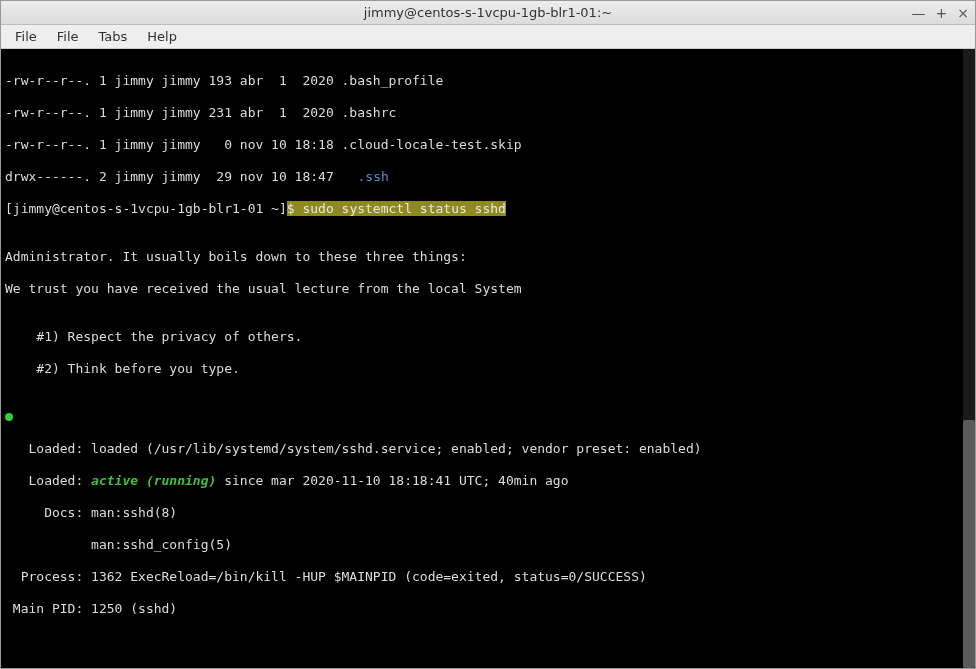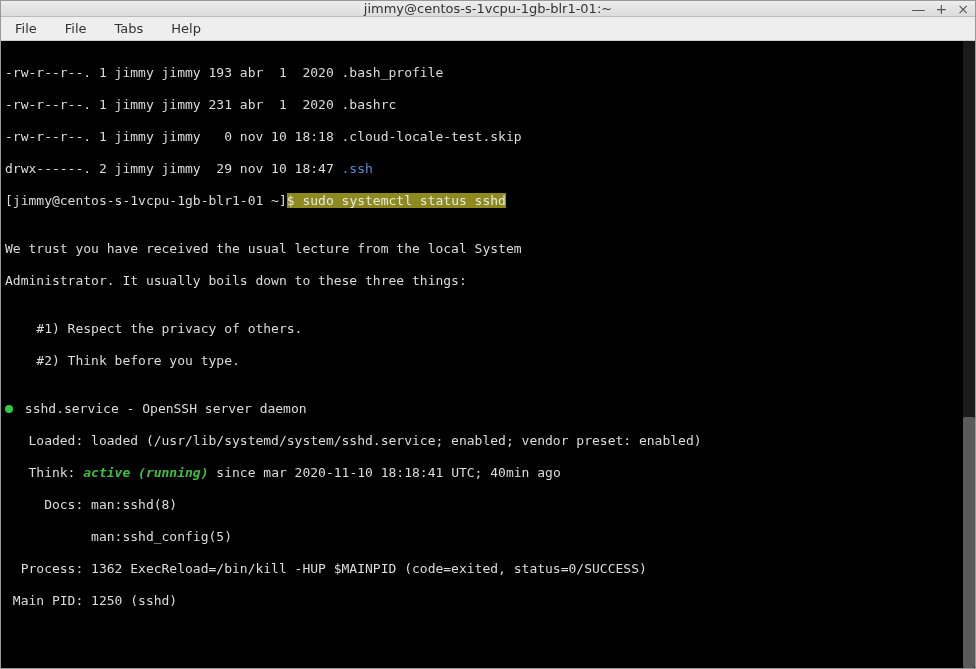--- a/index.html
+++ b/index.html
@@ -14,21 +14,21 @@
   .window {
     width: 100%;
     height: 100%;
     display: flex;
     flex-direction: column;
     background: #e8e8e8;
     border: 1px solid #999;
   }
   .titlebar {
     background: linear-gradient(#ededed, #dcdcdc);
-    height: 16px;
+    height: 24px;
     display: flex;
     align-items: center;
     justify-content: center;
     position: relative;
     border-bottom: 1px solid #bbb;
     font-family: "DejaVu Sans", "Liberation Sans", sans-serif;
     font-size: 13px;
     color: #333;
   }
   .titlebar .title { font-weight: 500; }
@@ -41,21 +41,21 @@
     font-size: 14px;
     line-height: 1;
   }
   .window-controls span { cursor: pointer; }
   .menubar {
     background: #eeeeee;
     height: 24px;
     display: flex;
     align-items: center;
     padding: 0 6px;
-    gap: 12px;
+    gap: 4px;
     border-bottom: 1px solid #ccc;
     font-family: "DejaVu Sans", "Liberation Sans", sans-serif;
     font-size: 13px;
     color: #333;
   }
   .menubar .menuitem {
     padding: 2px 8px;
     cursor: pointer;
   }
   .terminal {
@@ -66,21 +66,21 @@
     overflow: hidden;
     position: relative;
   }
   .term-inner {
     font-family: "DejaVu Sans Mono", "Liberation Mono", monospace;
     font-size: 13px;
     line-height: 16px;
     white-space: pre;
   }
   .ln { white-space: pre; }
-  .blue { color: #5a8ad6; }
+  .blue { color: #5a8ad6; margin-left: 16px; }
   .green { color: #3fbf3f; }
   .bold { font-weight: bold; font-style: italic; }
   .hl {
     background: #8e8a1f;
     color: #e7e7e7;
     text-align: center;
   }
   .dot-green {
     display: inline-block;
     width: 8px; height: 8px;
@@ -127,29 +127,29 @@
   </div>
 
   <div class="terminal">
     <div class="term-inner">
 <div class="ln">-rw-r--r--. 1 jimmy jimmy 193 abr  1  2020 .bash_profile</div>
 <div class="ln">-rw-r--r--. 1 jimmy jimmy 231 abr  1  2020 .bashrc</div>
 <div class="ln">-rw-r--r--. 1 jimmy jimmy   0 nov 10 18:18 .cloud-locale-test.skip</div>
 <div class="ln"><span>drwx------. 2 jimmy jimmy  29 nov 10 18:47 </span><span class="blue">.ssh</span></div>
 <div class="ln"><span>[jimmy@centos-s-1vcpu-1gb-blr1-01 ~]</span><span class="hl"><span>$ </span><span>sudo systemctl status sshd</span></span></div>
 <div class="ln"></div>
+<div class="ln">Administrator. It usually boils down to these three things:</div>
 <div class="ln">We trust you have received the usual lecture from the local System</div>
-<div class="ln">Administrator. It usually boils down to these three things:</div>
 <div class="ln"></div>
 <div class="ln">    #1) Respect the privacy of others.</div>
 <div class="ln">    #2) Think before you type.</div>
 <div class="ln"></div>
-<div class="ln"><span class="dot-green"></span><span> sshd.service - OpenSSH server daemon</span></div>
+<div class="ln"><span class="dot-green"></span></div>
 <div class="ln">   Loaded: loaded (/usr/lib/systemd/system/sshd.service; enabled; vendor preset: enabled)</div>
-<div class="ln"><span>   Think: </span><span class="green bold">active (running)</span><span> since mar 2020-11-10 18:18:41 UTC; 40min ago</span></div>
+<div class="ln"><span>   Loaded: </span><span class="green bold">active (running)</span><span> since mar 2020-11-10 18:18:41 UTC; 40min ago</span></div>
 <div class="ln">     Docs: man:sshd(8)</div>
 <div class="ln">           man:sshd_config(5)</div>
 <div class="ln">  Process: 1362 ExecReload=/bin/kill -HUP $MAINPID (code=exited, status=0/SUCCESS)</div>
 <div class="ln"> Main PID: 1250 (sshd)</div>
 
 
 <div class="ln"></div>
 
 
 

